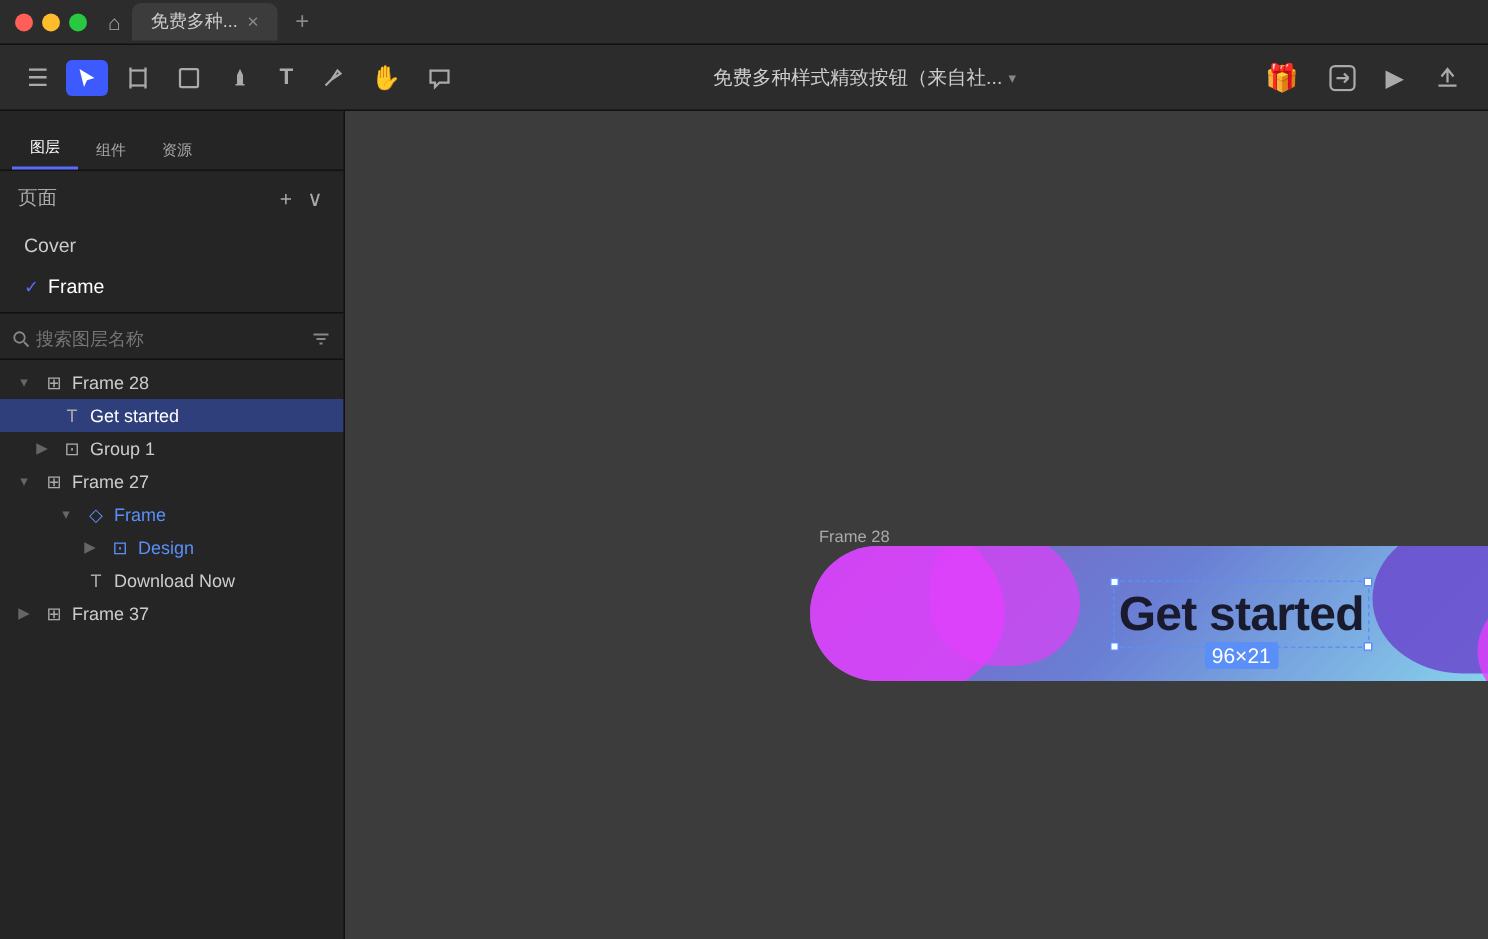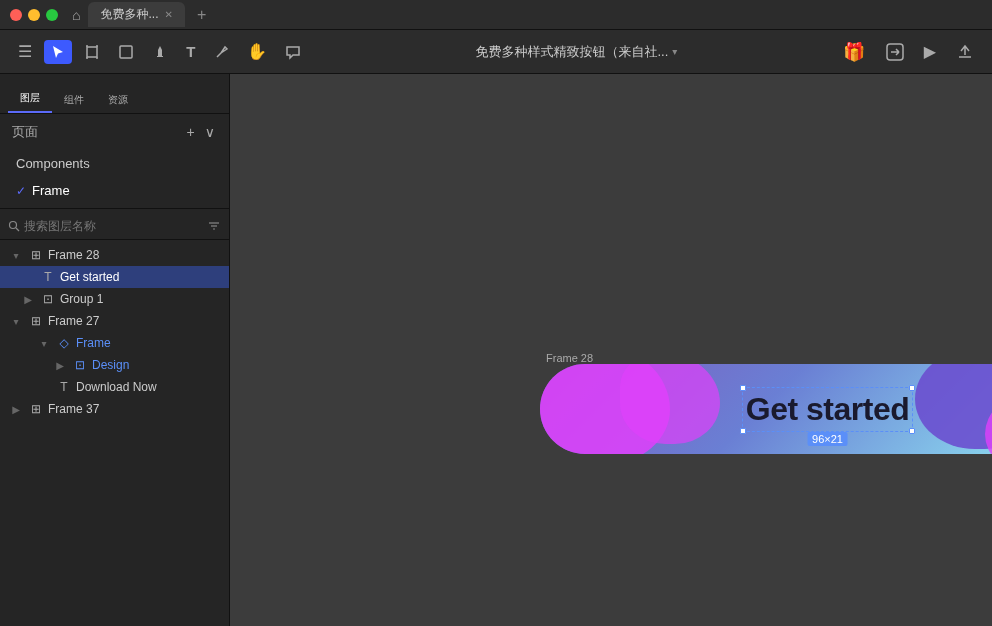--- a/index.html
+++ b/index.html
@@ -246,21 +246,21 @@
       width: 6px;
       height: 6px;
       background: white;
       border: 1.5px solid #5b8ff8;
       border-radius: 1px;
     }
     .size-badge {
       position: absolute;
       background: #5b8ff8;
       color: white;
-      font-size: 11px;
+      font-size: 14px;
       padding: 1px 5px;
       border-radius: 2px;
       bottom: -18px;
       left: 50%;
       transform: translateX(-50%);
     }
 
     
     ::-webkit-scrollbar { width: 6px; }
     ::-webkit-scrollbar-track { background: transparent; }
@@ -360,21 +360,21 @@
 
     <div class="pages-header">
       <span>页面</span>
       <div class="pages-header-actions">
         <button class="icon-btn">+</button>
         <button class="icon-btn">∨</button>
       </div>
     </div>
 
     <div class="page-item">
-      <span>Components</span>
+      <span>Cover</span>
     </div>
     <div class="page-item active">
       <span class="check">✓</span>
       <span>Frame</span>
     </div>
 
     <div class="divider"></div>
 
     <div class="search-bar">
       <svg width="12" height="12" viewBox="0 0 12 12" fill="none">

